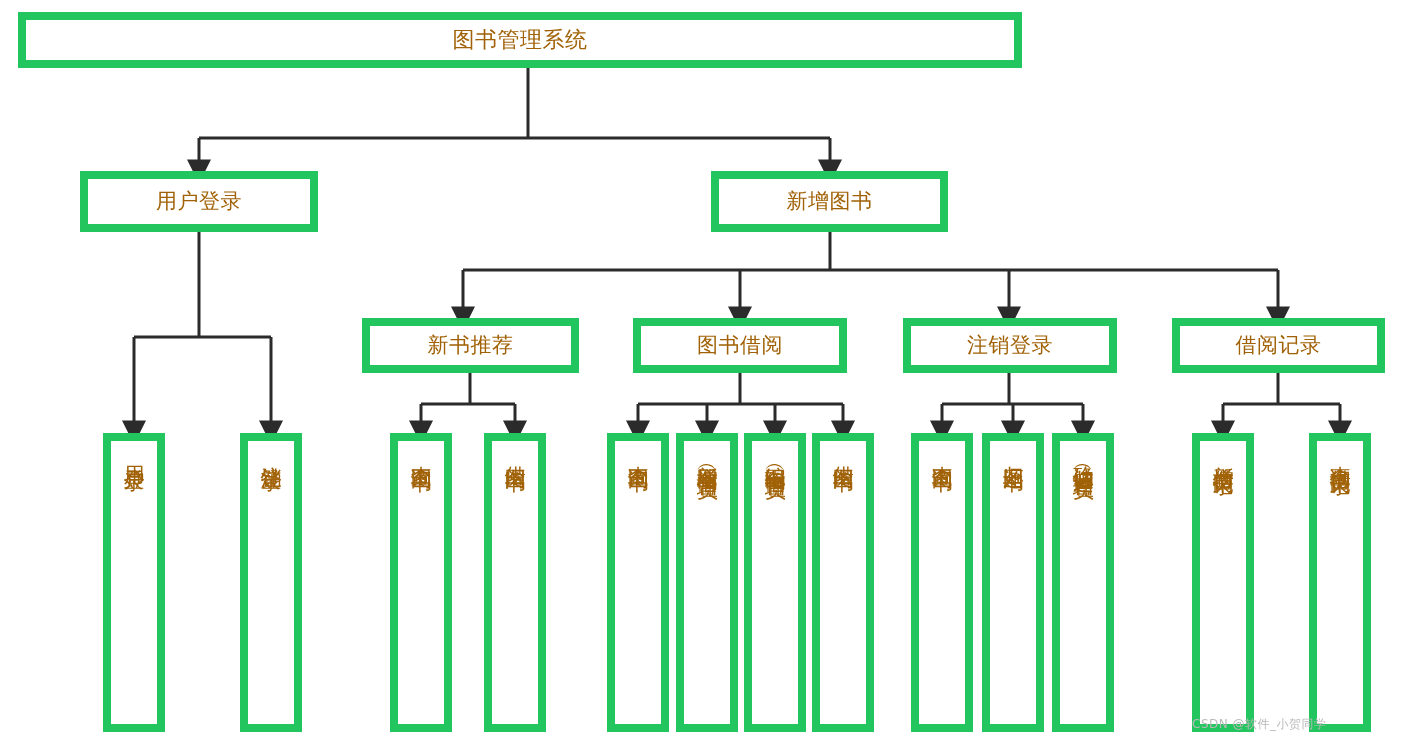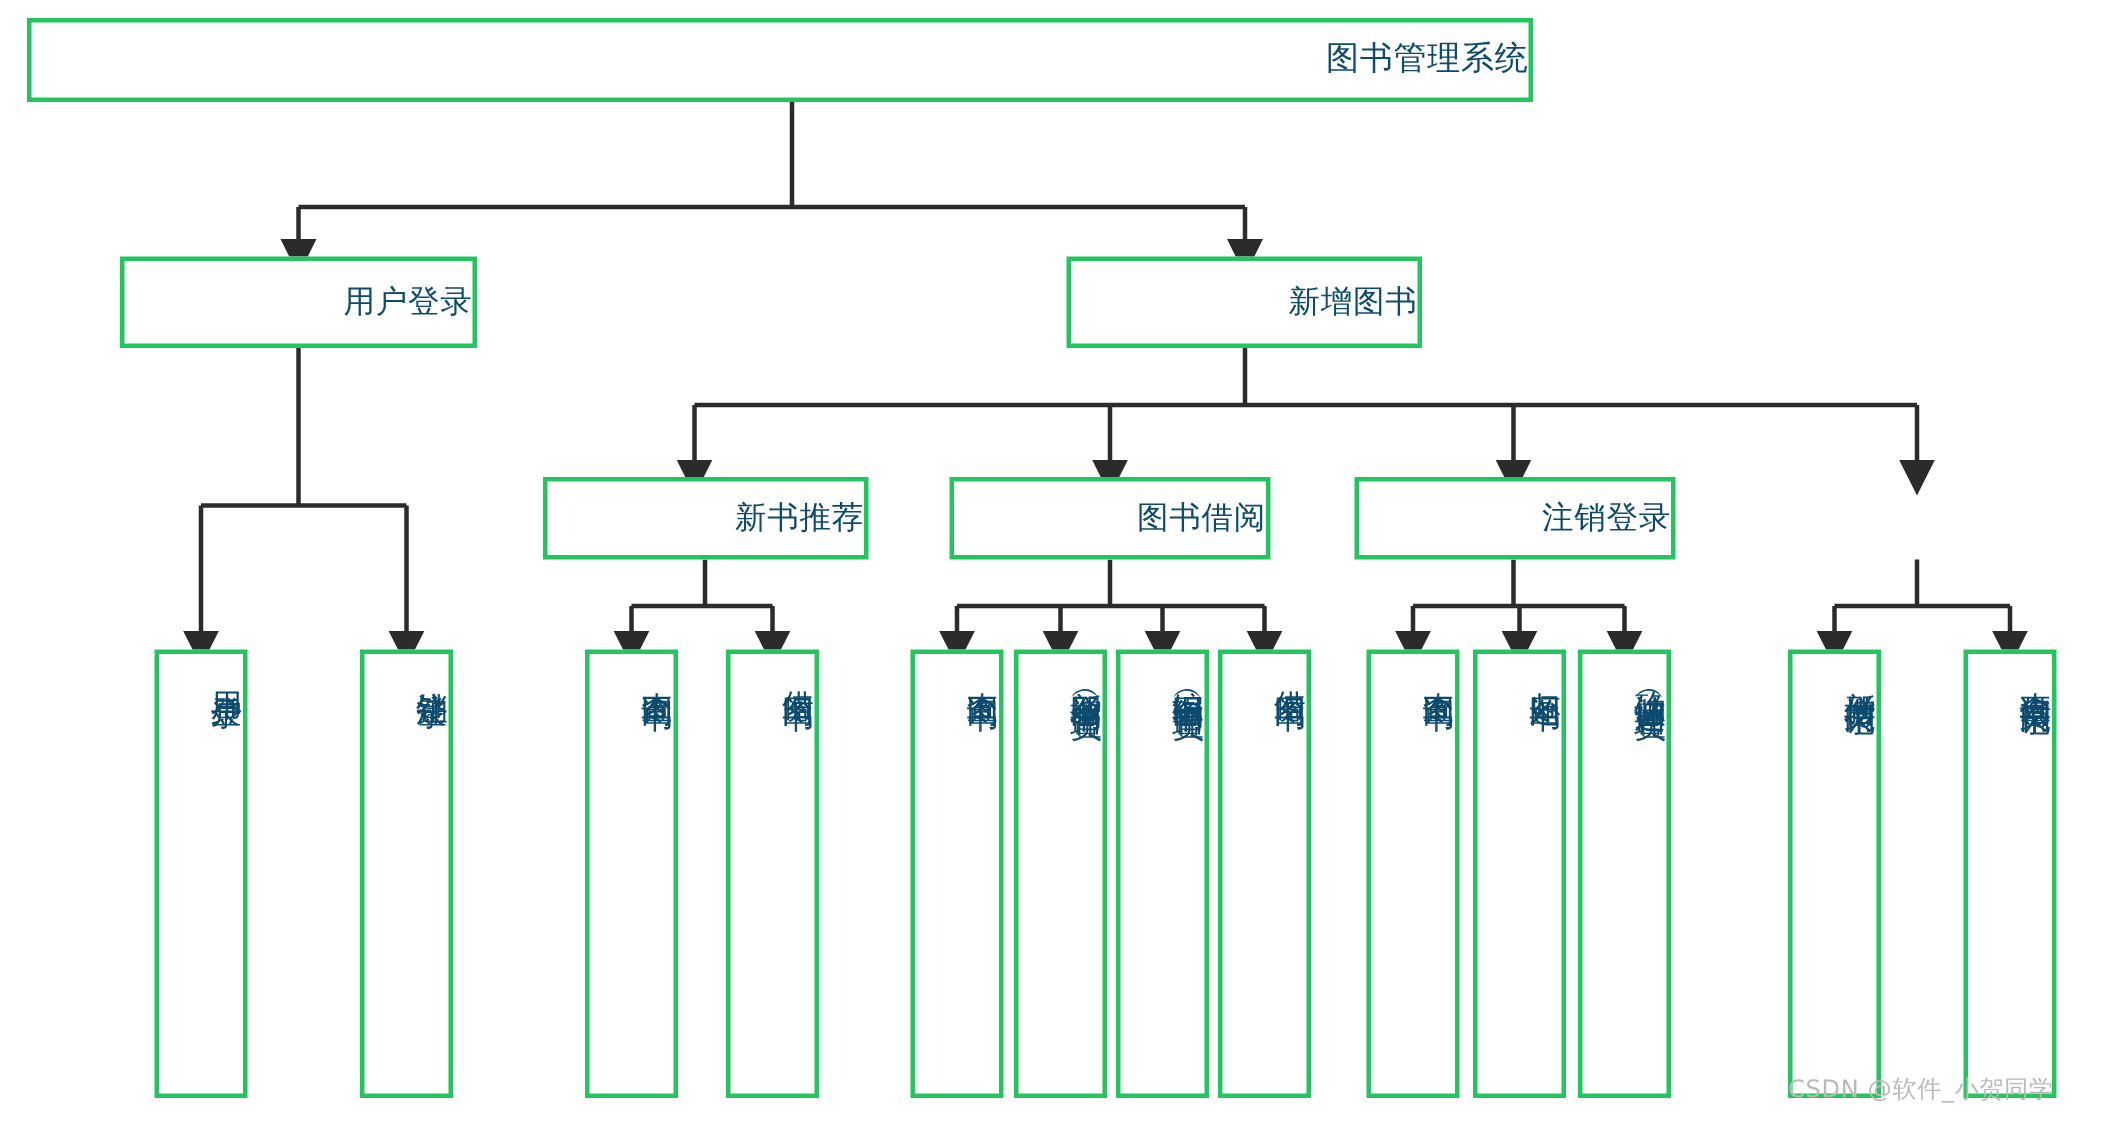--- a/index.html
+++ b/index.html
@@ -23,25 +23,25 @@
     left: 0;
     top: 0;
     width: 1405px;
     height: 747px;
     pointer-events: none;
   }
   .node {
     position: absolute;
     box-sizing: border-box;
     background: #ffffff;
-    border: 3px solid #22c55e;
+    border: 8px solid #22c55e;
     display: flex;
     align-items: center;
-    justify-content: flex-end;
-    color: #0c4a6e;
+    justify-content: center;
+    color: #a16207;
     z-index: 2;
   }
   .node .lbl {
     display: block;
     text-align: center;
     line-height: 1.18;
     letter-spacing: 0.5px;
   }
   
   .node.horiz .lbl {
@@ -59,21 +59,21 @@
   .node.vert .lbl {
     writing-mode: vertical-rl;
     text-orientation: upright;
     font-size: 21px;
     line-height: 1.08;
     letter-spacing: 2px;
     white-space: nowrap;
   }
   .watermark {
     position: absolute;
-    font-size: 16px;
+    font-size: 12px;
     color: #b9b9b9;
     white-space: nowrap;
     z-index: 5;
     letter-spacing: 0.5px;
   }
 </style>
 </head>
 <body>
 
 <div id="canvas">
@@ -142,20 +142,23 @@
 
   <div class="node horiz" style="left:633px; top:318px; width:214px; height:55px;">
     <span class="lbl">图书借阅</span>
   </div>
   <div class="node horiz" style="left:362px; top:318px; width:217px; height:55px;">
     <span class="lbl">新书推荐</span>
   </div>
   <div class="node horiz" style="left:903px; top:318px; width:214px; height:55px;">
     <span class="lbl">注销登录</span>
   </div>
+  <div class="node horiz" style="left:1172px; top:318px; width:213px; height:55px;">
+    <span class="lbl">借阅记录</span>
+  </div>
 
   <div class="node vert" style="left:103px; top:433px; width:62px; height:299px;">
     <span class="lbl">用户登录</span>
   </div>
   <div class="node vert" style="left:240px; top:433px; width:62px; height:299px;">
     <span class="lbl">注销登录</span>
   </div>
   <div class="node vert" style="left:390px; top:433px; width:62px; height:299px;">
     <span class="lbl">查询图书</span>
   </div>

